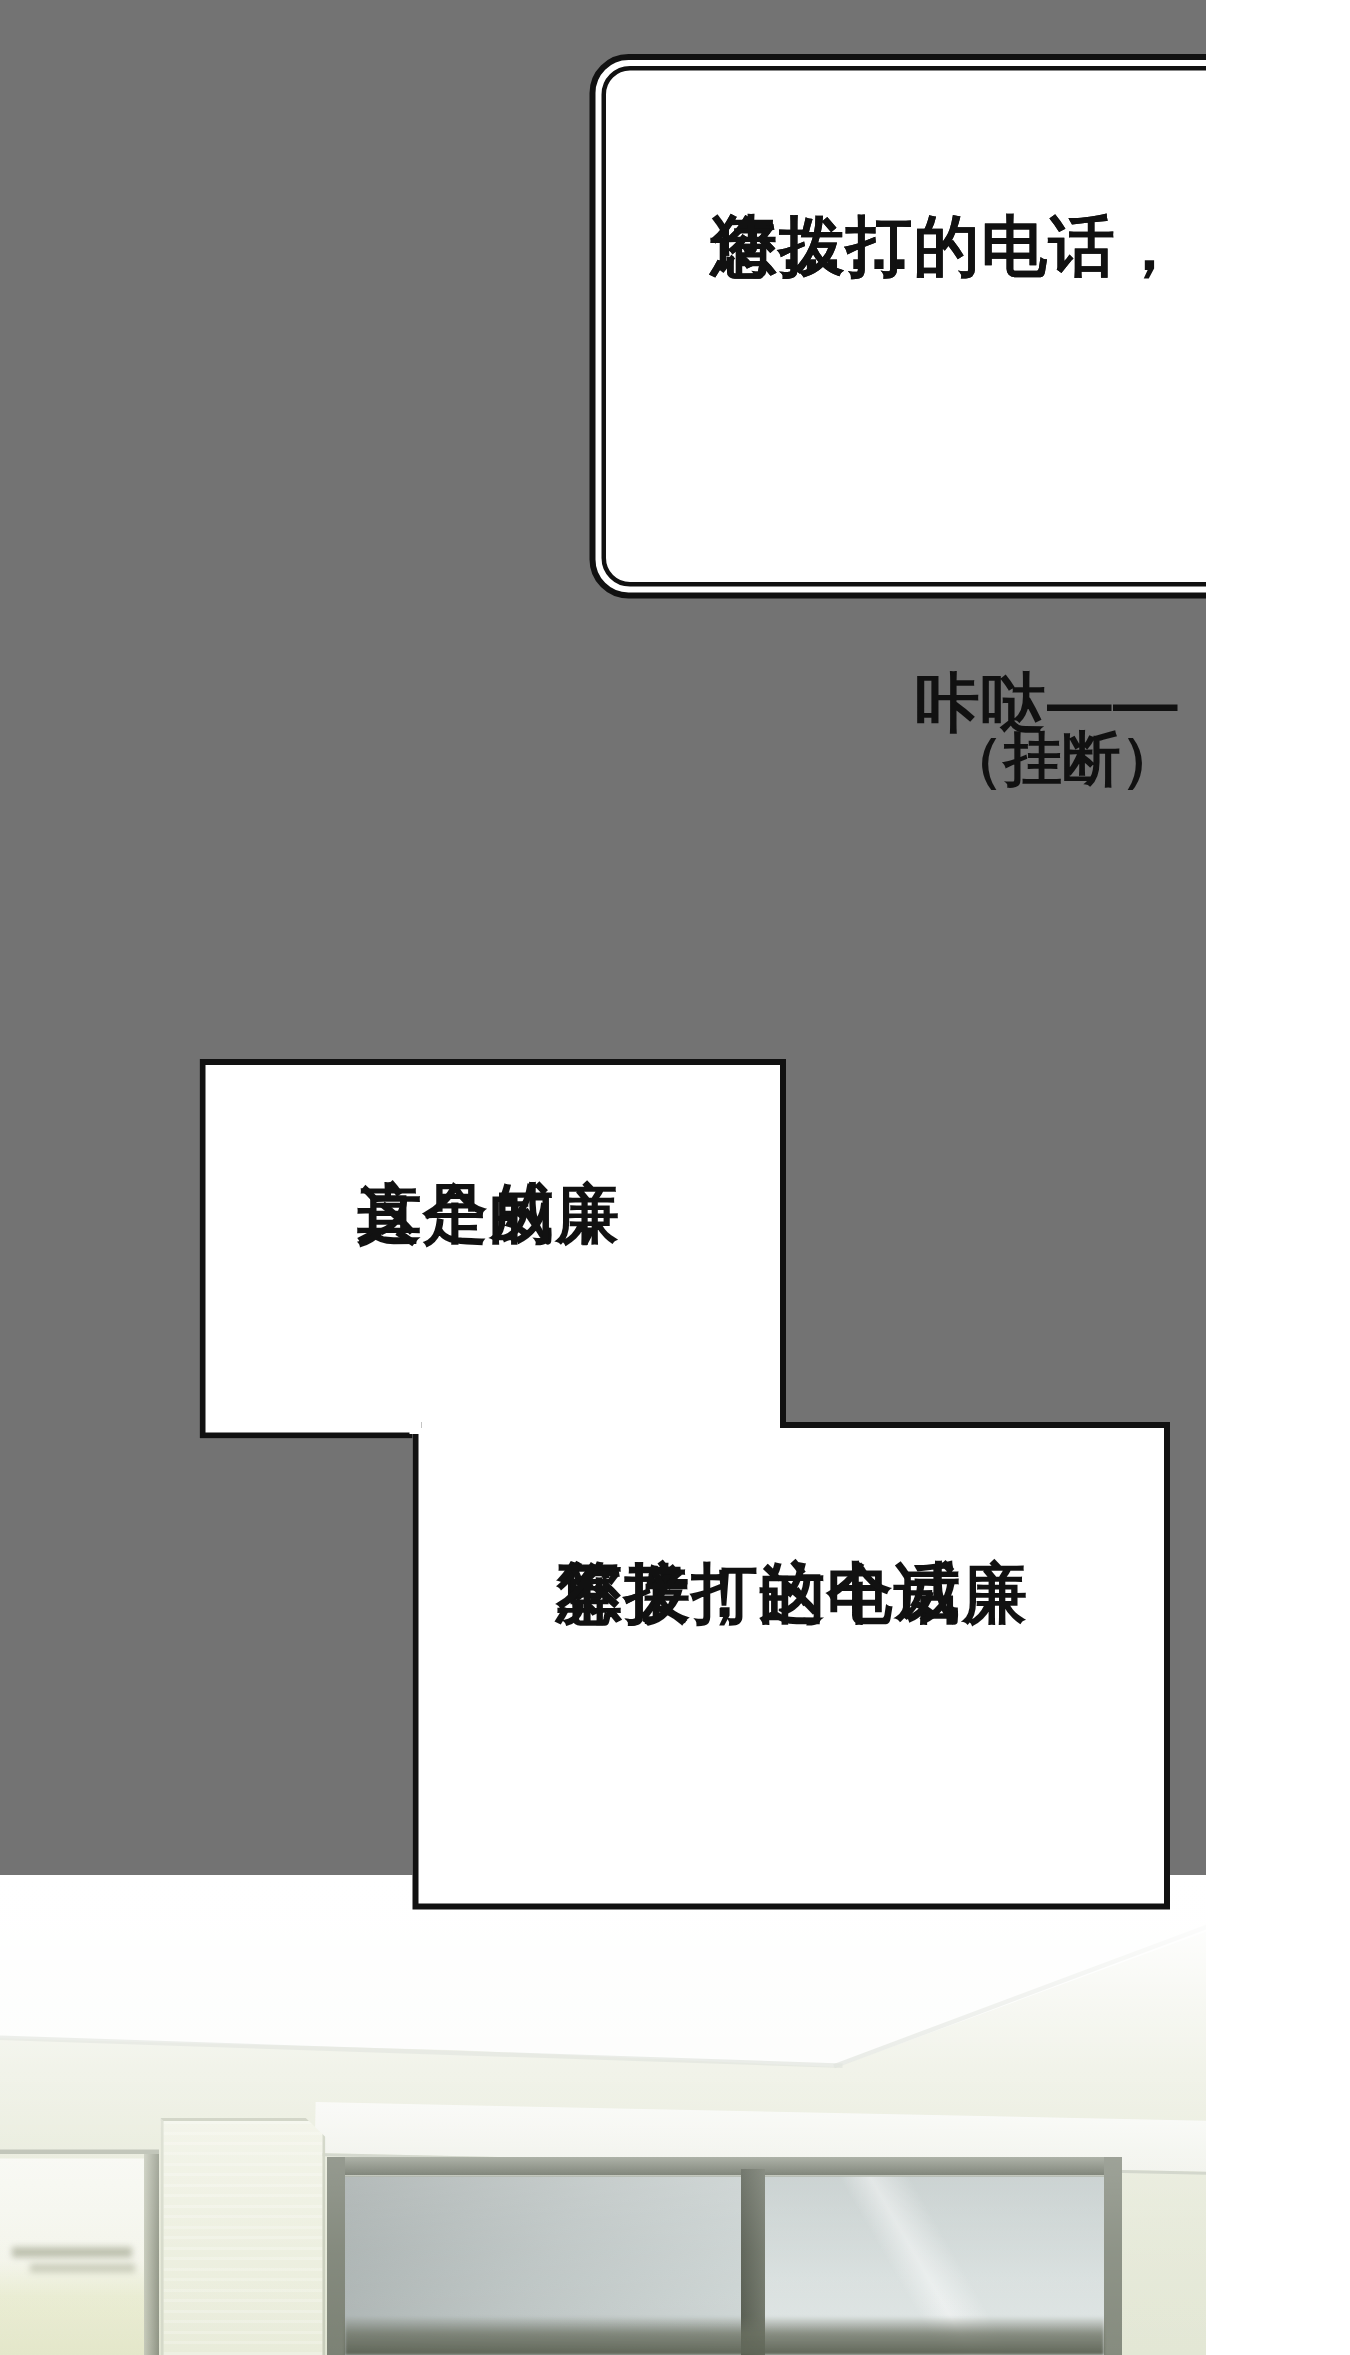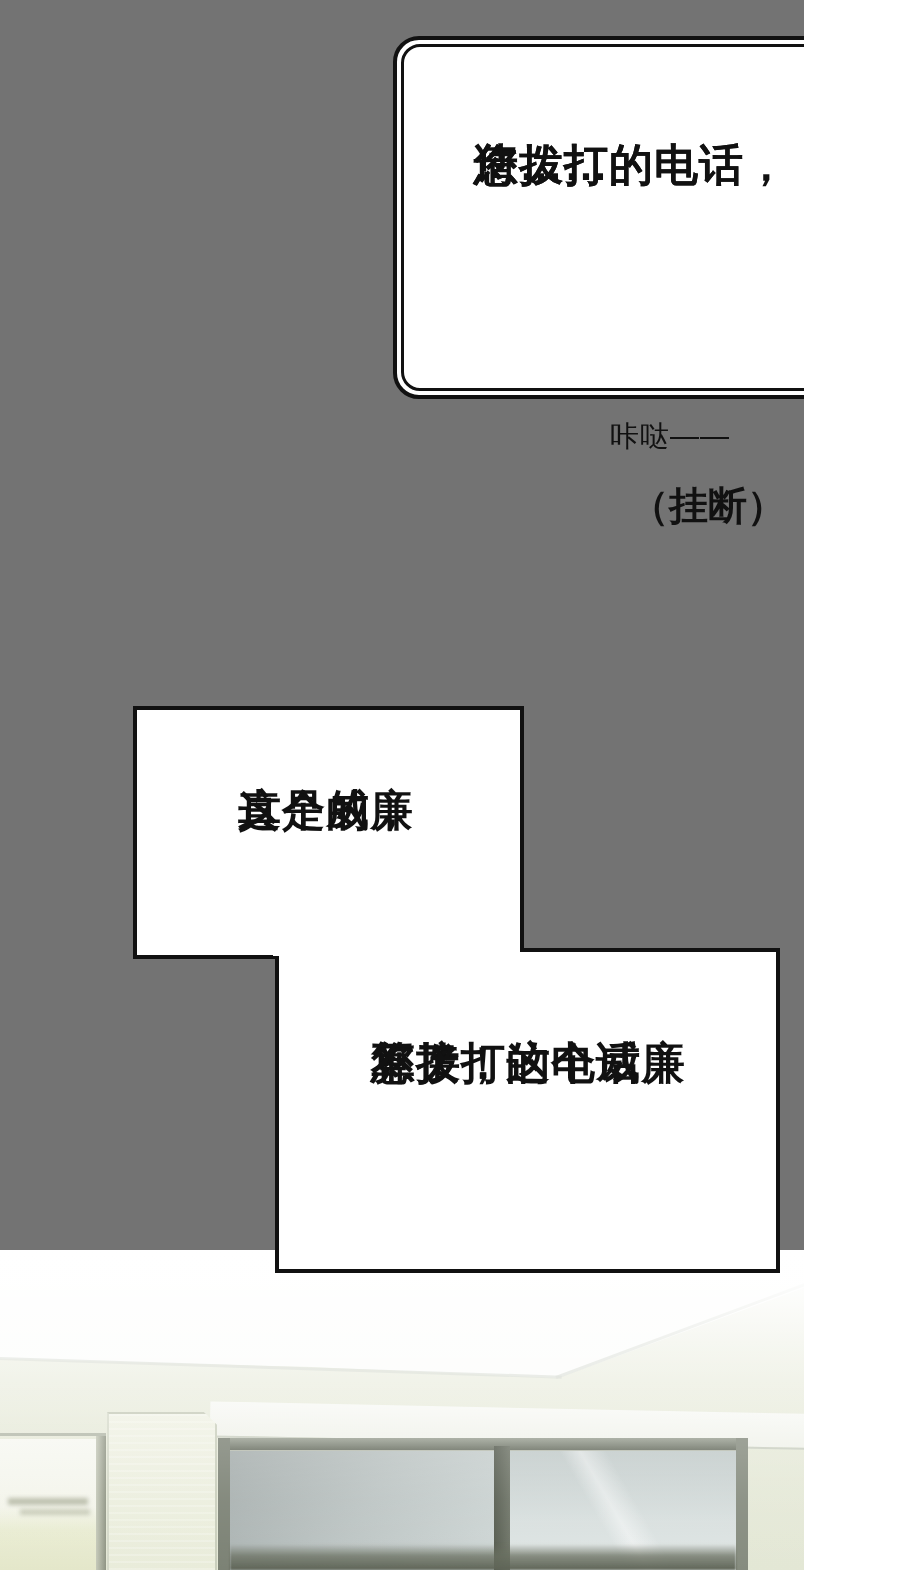--- a/index.html
+++ b/index.html
@@ -71,21 +71,21 @@
 
   
   .bubble1{left:393px; top:36px; width:442px; height:363px;
     border:4px solid var(--ink,#111); border-radius:26px; background:#fff;}
   .bubble1-inner{left:4px; top:4px; right:4px; bottom:4px; position:absolute;
     border:3px solid var(--ink,#111); border-radius:19px;}
   .bubble1-text{left:474px; top:134px; font-size:44px; line-height:61px;
     font-weight:700; letter-spacing:1px; white-space:nowrap;}
 
   
-  .sfx1{left:610px; top:417px; font-size:29px; font-weight:400; letter-spacing:1px; white-space:nowrap;}
+  .sfx1{left:610px; top:440px; font-size:43px; font-weight:700; letter-spacing:1px; white-space:nowrap;}
   .sfx2{left:630px; top:479px; font-size:39px; font-weight:700; white-space:nowrap;}
 
   
   .rectA{left:133px; top:706px; width:391px; height:253px;
     border:4px solid var(--ink,#111); background:#fff;}
   .coverA{left:281px; top:950px; width:247px; height:12px; background:#fff;}
   .rectB{left:275px; top:948px; width:505px; height:325px;
     border:4px solid var(--ink,#111); background:#fff;}
   .coverB{left:281px; top:947px; width:239px; height:7px; background:#fff;}
   .coverC{left:273px; top:946px; width:8px; height:10px; background:#fff;}

